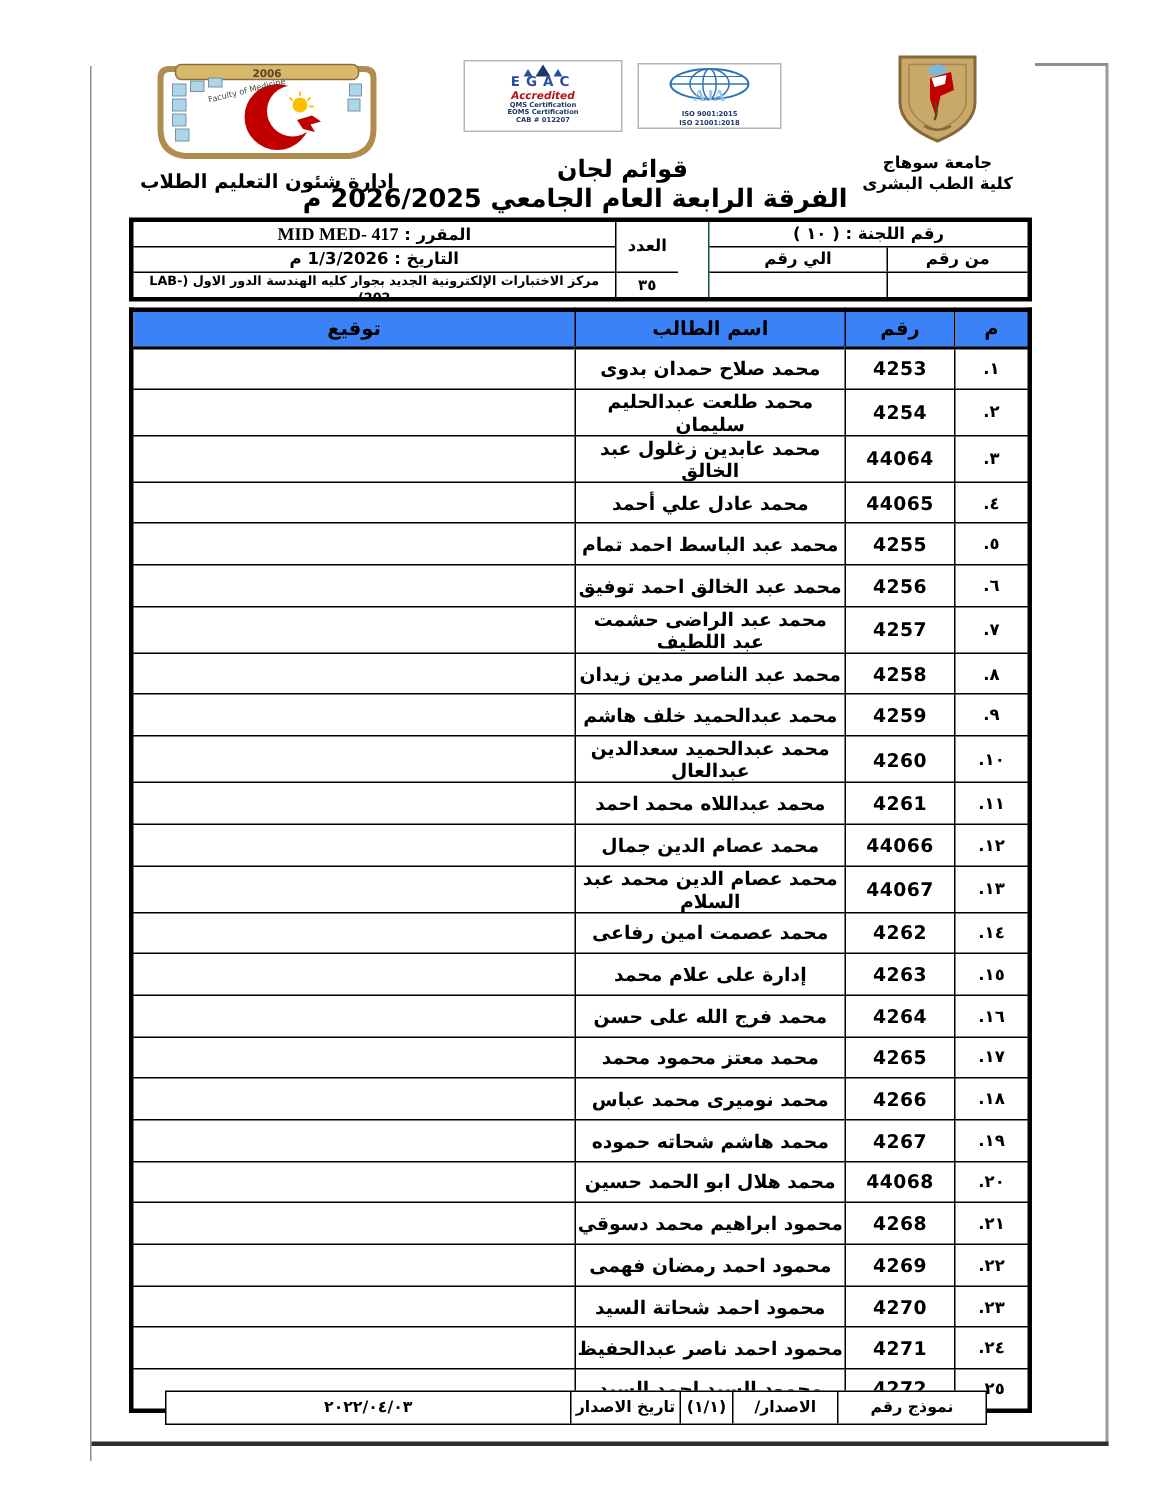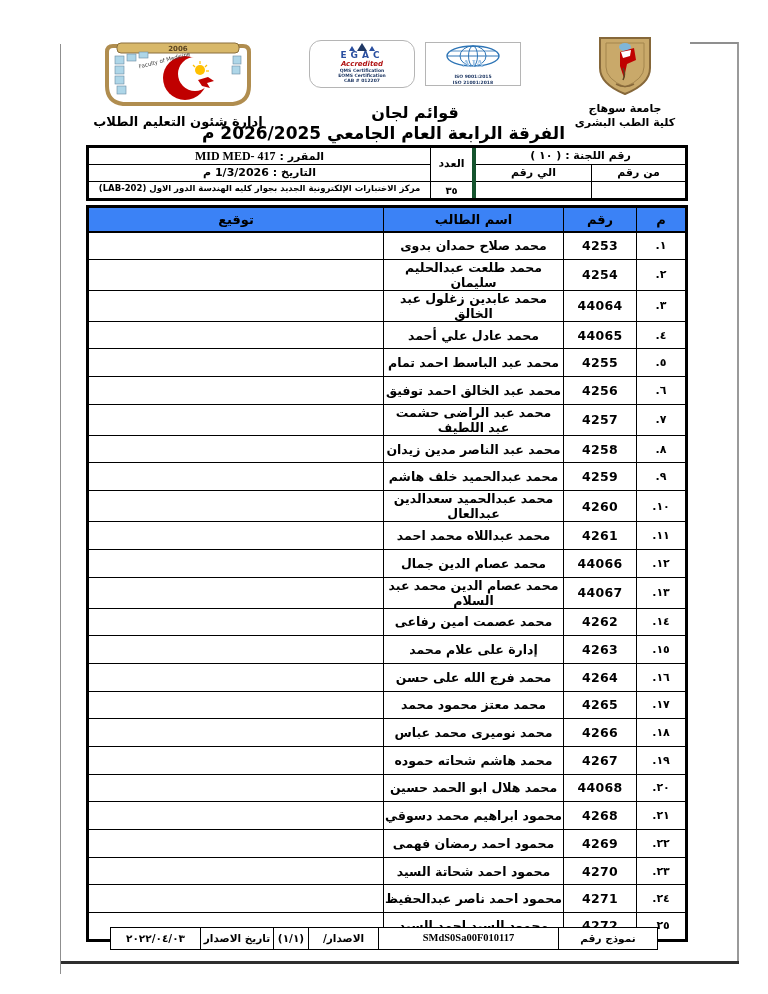--- a/index.html
+++ b/index.html
@@ -13,41 +13,41 @@
   .frame-right { position:absolute; left:737px; top:42px;  width:2px;  height:922px; background:#9a9a9a; }
   .frame-bottom{ position:absolute; left:61px;  top:961px; width:678px; height:3px;  background:#2e2e2e; }
   .frame-tick  { position:absolute; left:690px; top:42px;  width:48px; height:2px;  background:#8f8f8f; }
 
   
   .uni-block { position:absolute; left:560px; top:34px; width:130px; text-align:center; }
   .uni-block .uni-line { font-weight:bold; font-size:11px; line-height:14px; }
   .center-block { position:absolute; left:265px; top:40px; width:300px; text-align:center; }
   .logo-row { display:flex; justify-content:center; align-items:flex-start; gap:10px; height:48px; }
   .cert-box { background:#fff; border:1px solid #b5b5b5; padding:1px 3px; }
-  .egac-box { width:106px; height:48px;border-radius:12px; }
+  .egac-box { width:106px; height:48px; }
   .aja-box  { width:96px;  height:44px; margin-top:2px; }
   .egac-letters { font-size:9px; font-weight:bold; color:#2a4fa0; letter-spacing:4px; line-height:9px; }
   .egac-accredited { font-size:7px; font-weight:bold; font-style:italic; color:#b01414; line-height:8px; }
   .egac-small { font-size:4.5px; font-weight:bold; color:#1f3864; line-height:5px; }
   .egac-tris { height:9px; display:flex; justify-content:center; align-items:flex-end; gap:2px; }
   .tri { width:0; height:0; border-left:5px solid transparent; border-right:5px solid transparent; border-bottom:8px solid #1f3864; }
   .tri.small { border-left-width:3px; border-right-width:3px; border-bottom-width:5px; border-bottom-color:#2a4fa0; }
   .aja-iso { font-size:4.5px; font-weight:bold; color:#1f3864; line-height:5.5px; }
   .title-1 { margin-top:15px; font-size:16px; font-weight:bold; }
   .title-2 { margin-top:1px; font-size:17px; font-weight:bold; white-space:nowrap; }
   .faculty-block { position:absolute; left:92px; top:40px; width:172px; text-align:center; }
   .faculty-label { font-size:13px; font-weight:bold; margin-top:2px; }
 
   
   .info-box {
     position:absolute; left:86px; top:145px; width:602px; height:56px;
     border:3px solid #000; display:flex; background:#fff;
   }
   .info-cell { font-weight:bold; text-align:center; overflow:hidden; }
-  .col-a { width:213px; border-left:4px solid #14532d; display:flex; flex-direction:column; }
+  .col-a { width:213px; border-left:1px solid #14532d; display:flex; flex-direction:column;margin-left:20px; }
   .committee-cell { height:17px; line-height:16px; font-size:11px; border-bottom:1px solid #000; }
   .fromto-row { display:flex; height:17px; border-bottom:1px solid #000; }
   .fromto-row.empty { border-bottom:none; flex:1; }
   .fromto-row > div { line-height:16px; font-size:11px; }
   .ft-from { width:94px; border-left:1px solid #000; }
   .ft-to   { flex:1; }
   .col-b { width:42px; border-left:1px solid #000; display:flex; flex-direction:column; }
   .count-label { height:34px; line-height:32px; font-size:11px; border-bottom:1px solid #000; }
   .count-value { flex:1; line-height:18px; font-size:10px; }
   .col-c { flex:1; display:flex; flex-direction:column; }
@@ -363,20 +363,19 @@
           <td class="c-serial">٢٥.</td>
           <td class="c-id">4272</td>
           <td class="c-name">محمود السيد احمد السيد</td>
           <td class="c-sig"></td>
         </tr>
       </tbody>
   </table>
 
   <div class="footer-strip" dir="rtl">
     <div class="f-form-label">نموذج رقم</div>
-    <div class="f-form-code">SMdS0Sa00F010117</div>
     <div class="f-ver-label">الاصدار/تعديل</div>
     <div class="f-ver-val">(١/١)</div>
     <div class="f-date-label">تاريخ الاصدار</div>
     <div class="f-date-val">٢٠٢٢/٠٤/٠٣</div>
   </div>
 
 </div>
 
 </body></html>

